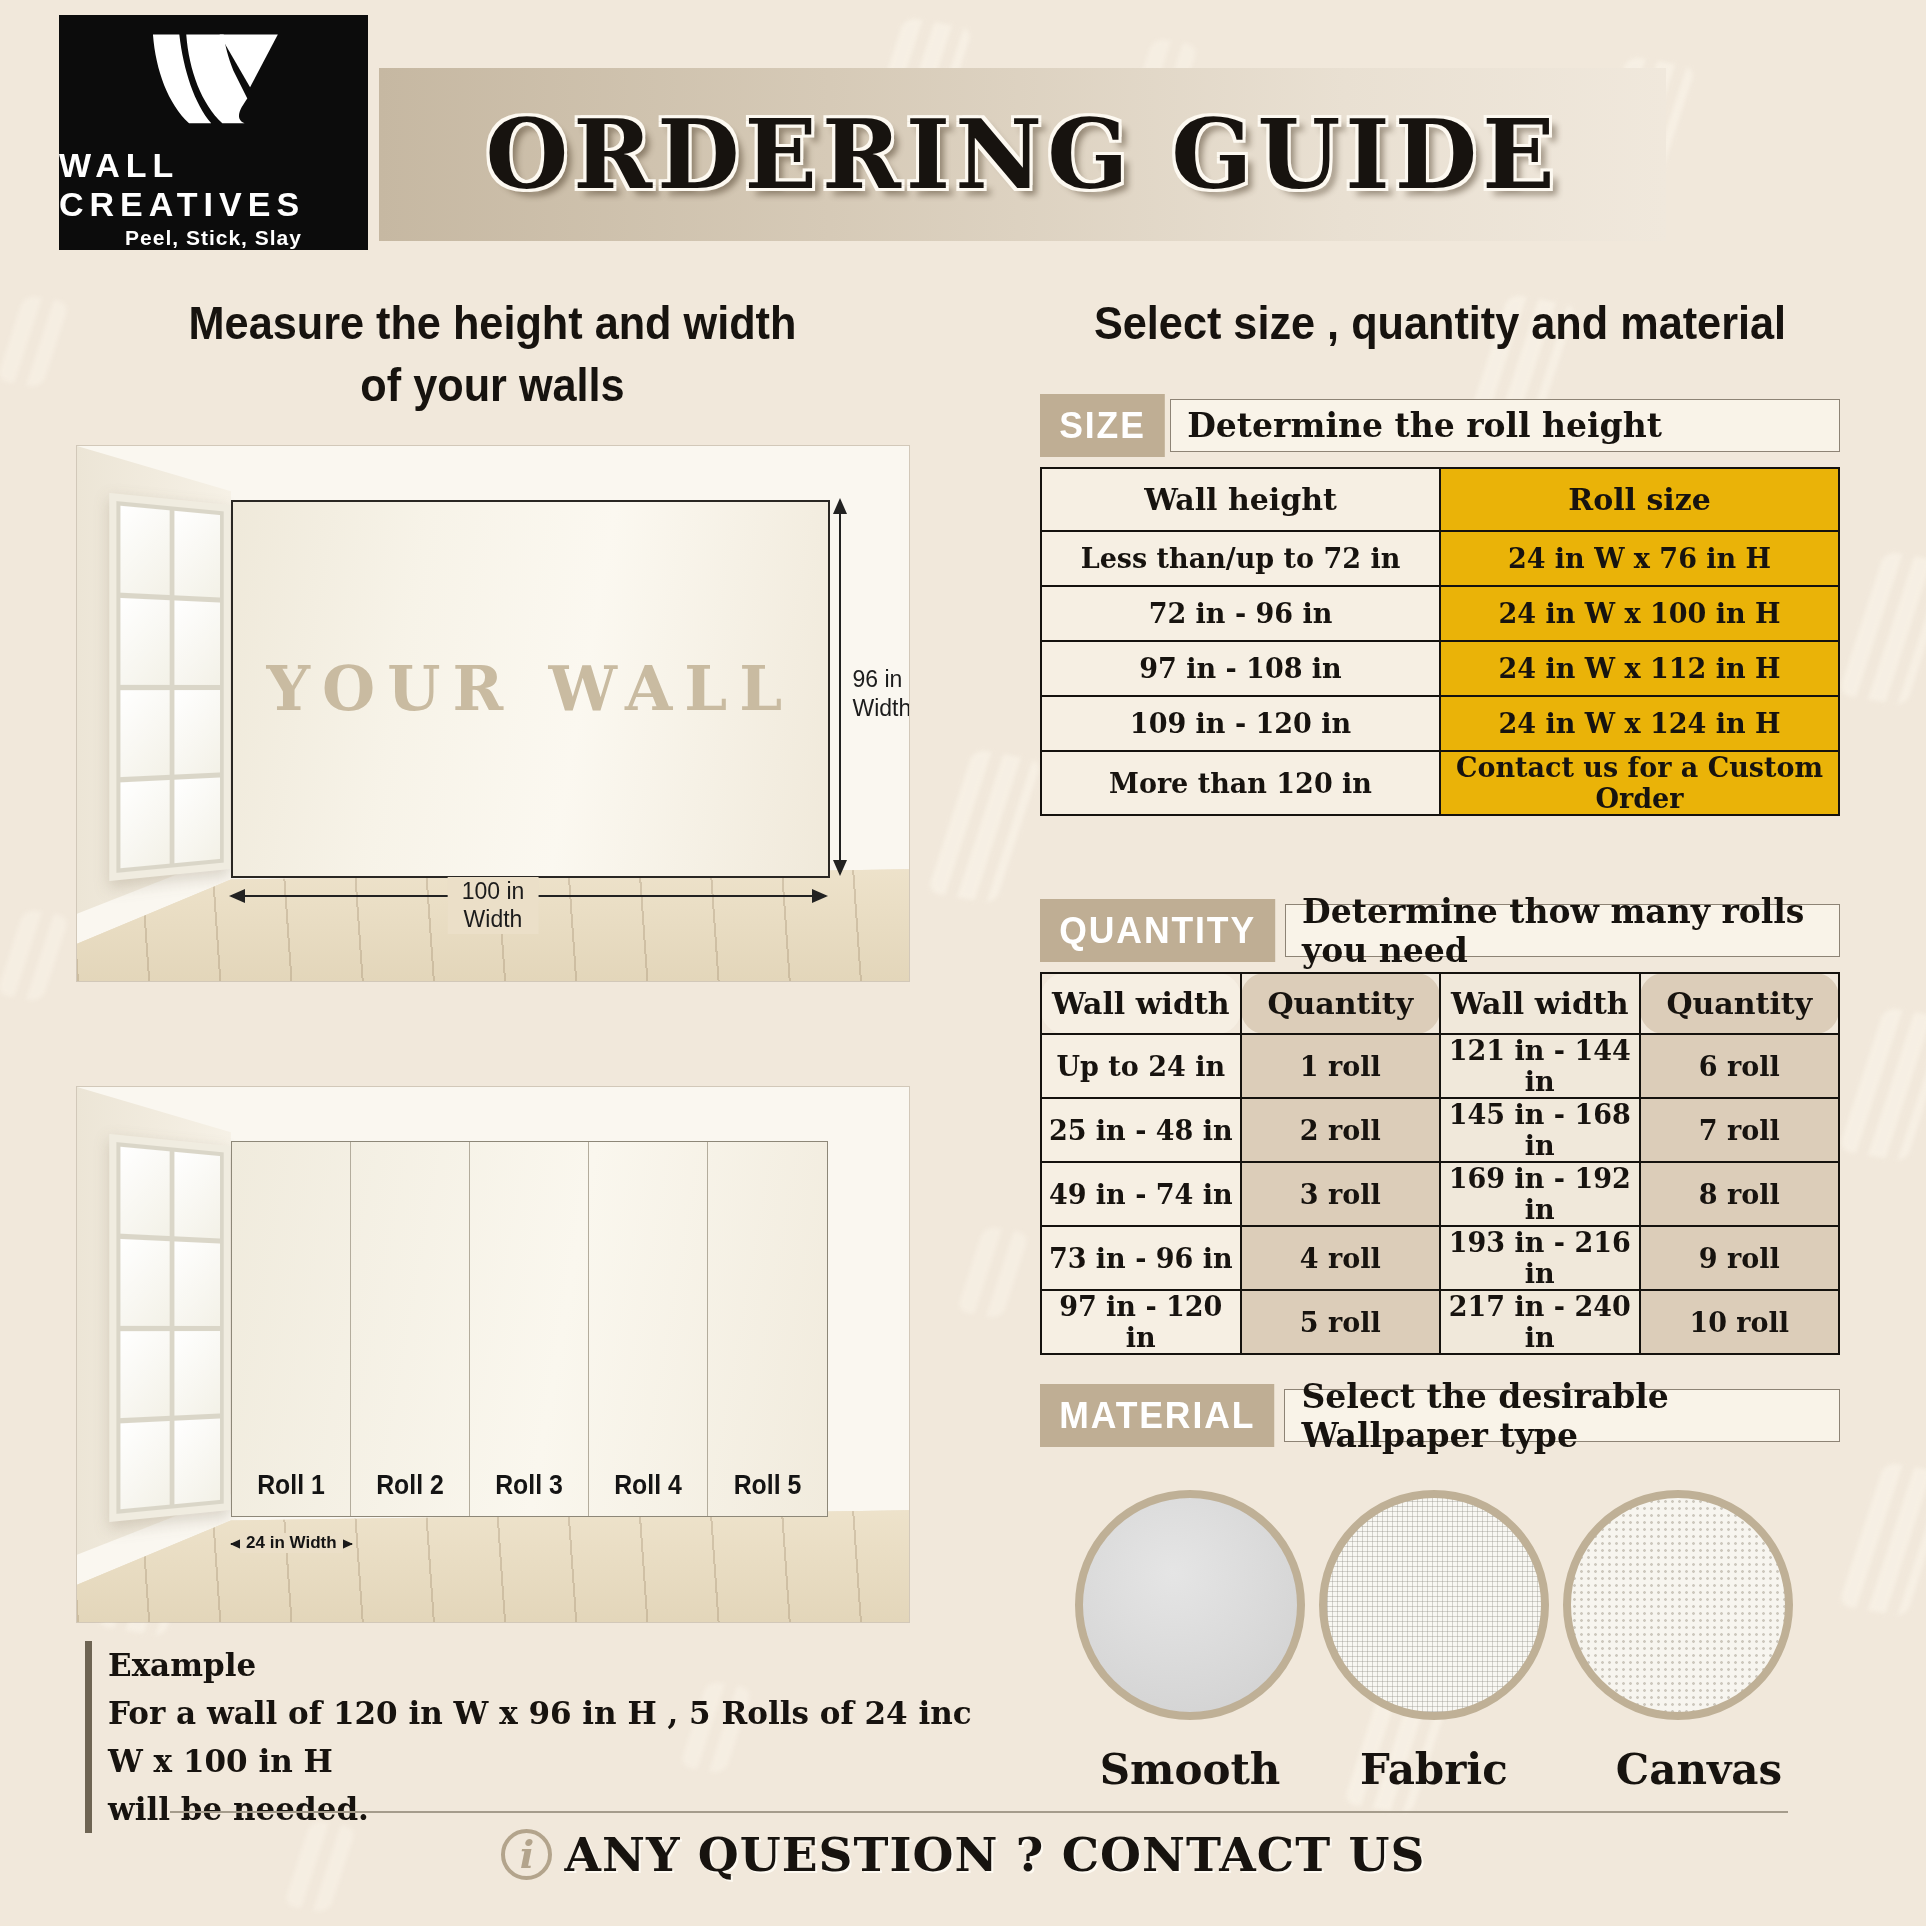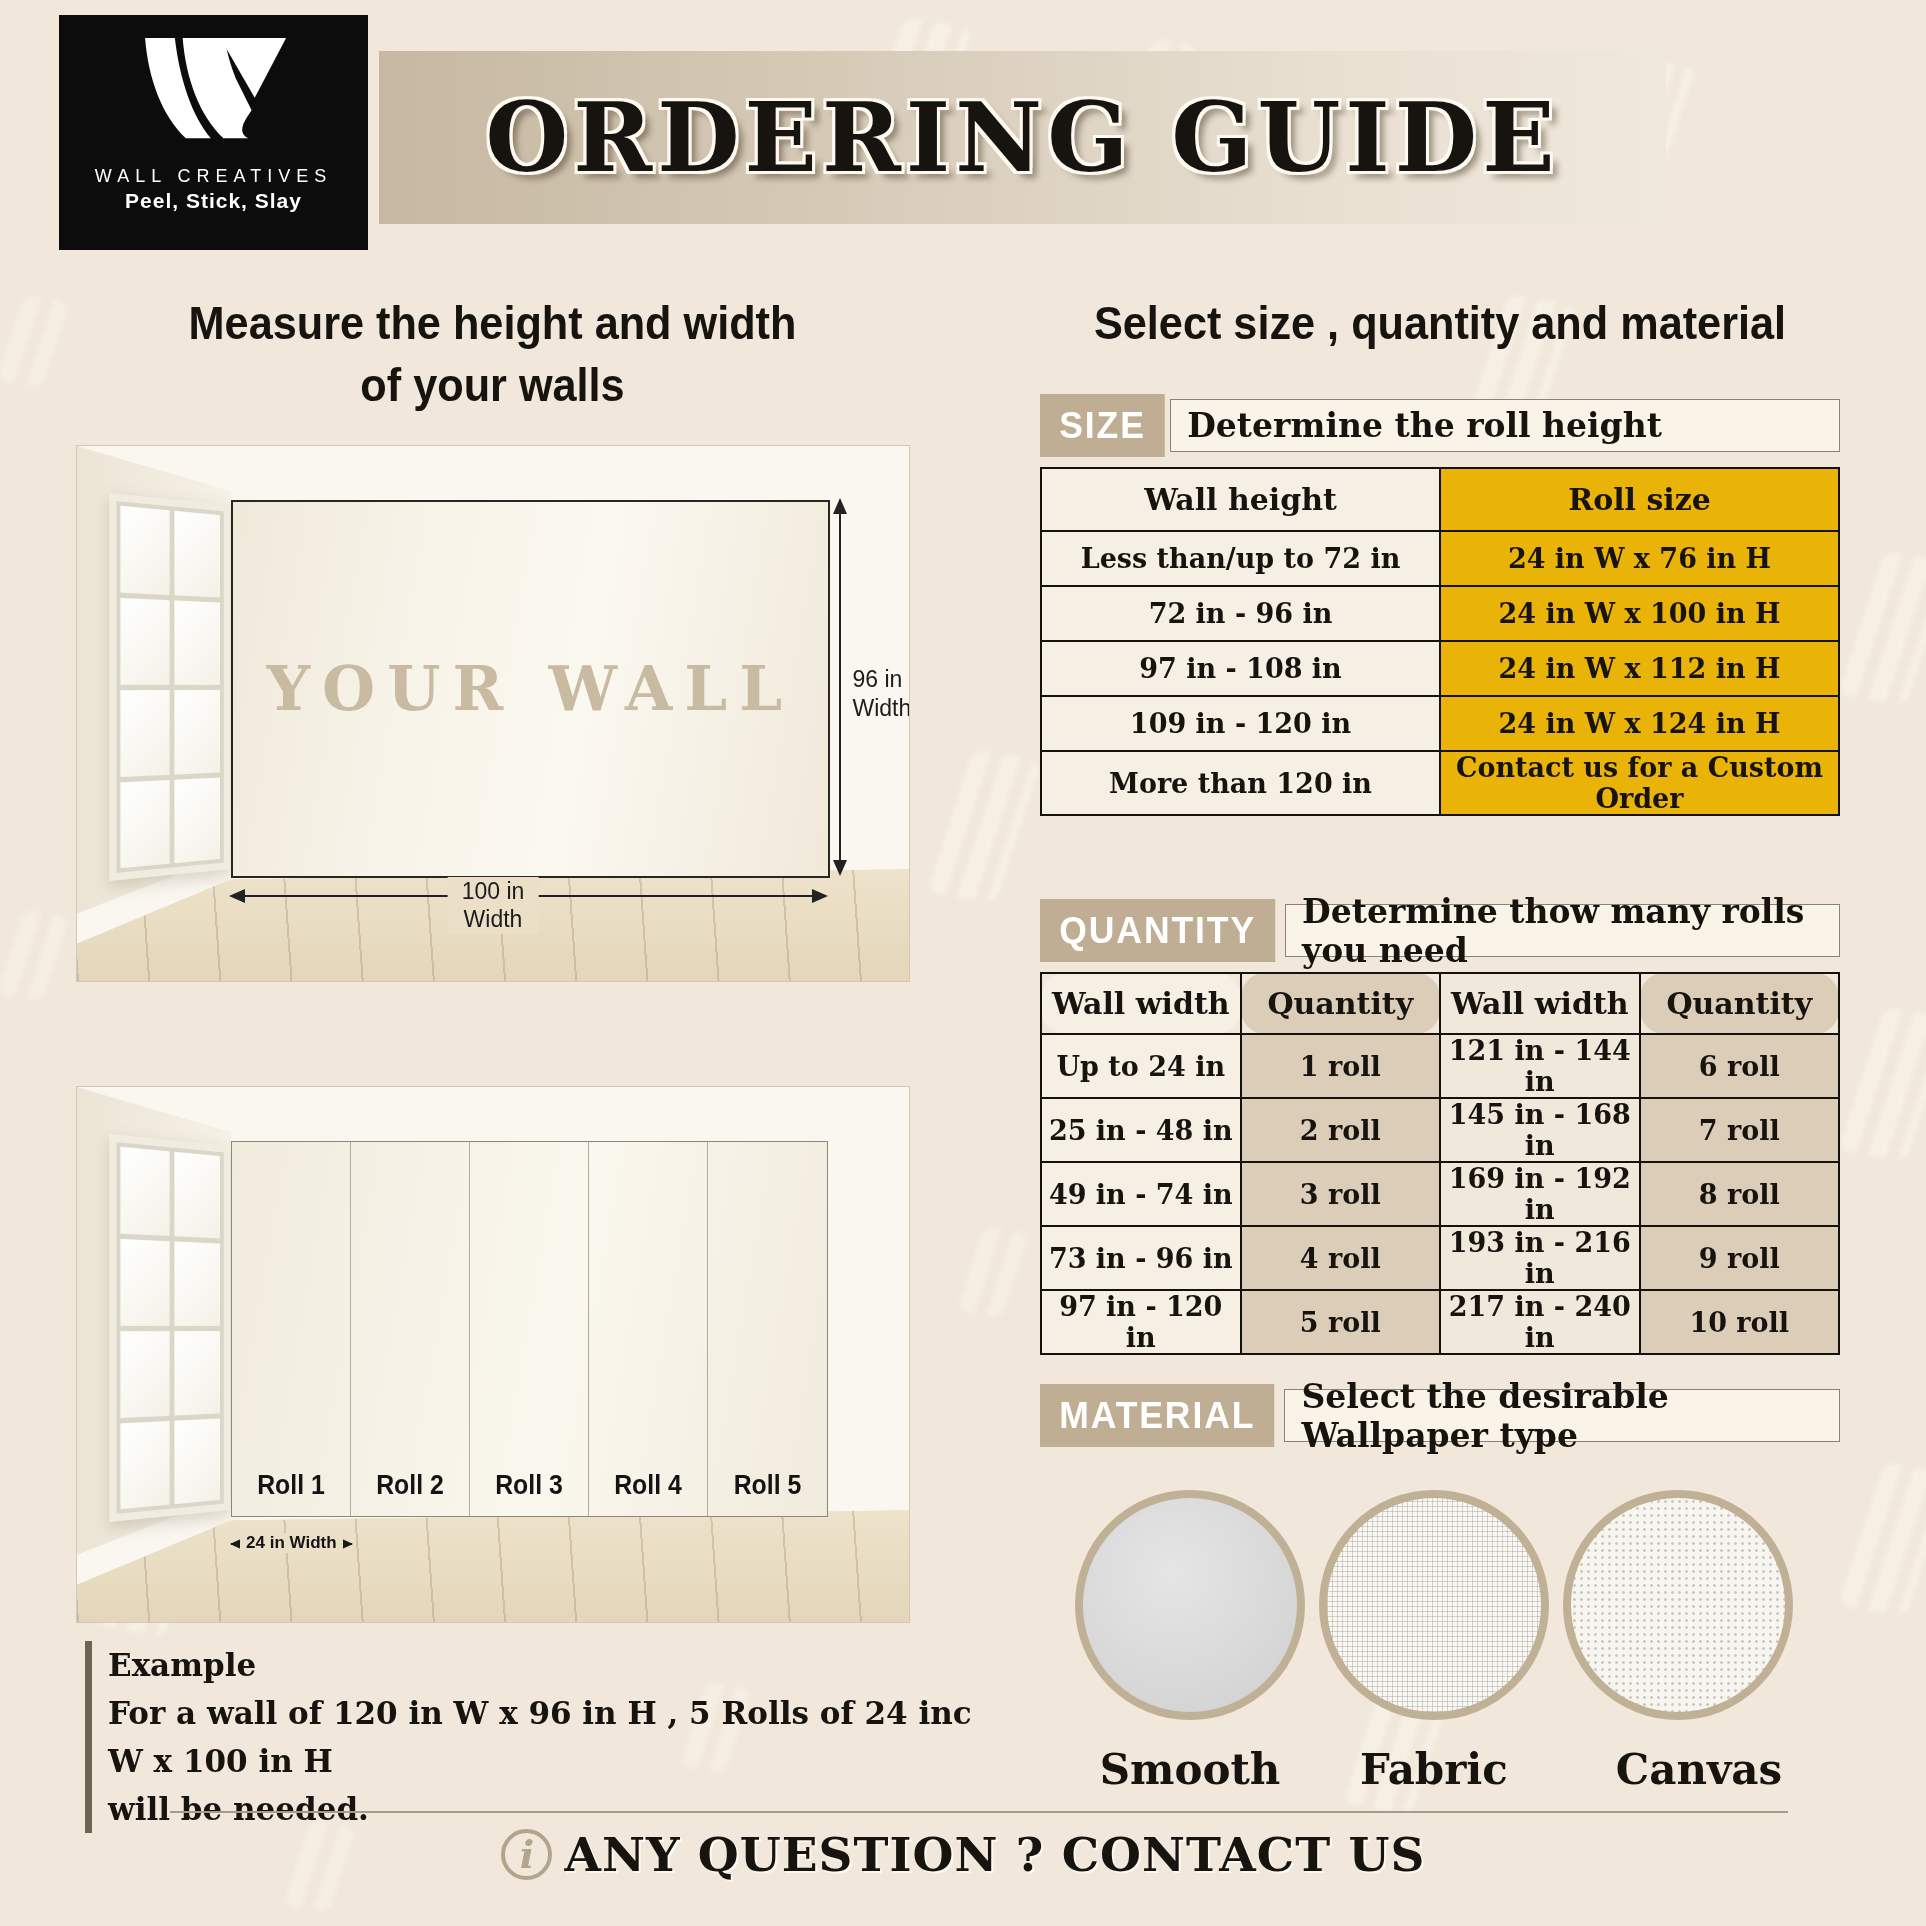--- a/index.html
+++ b/index.html
@@ -9,24 +9,24 @@
   
   .wm{position:absolute;width:69px;height:149px;opacity:.65;filter:blur(2px);pointer-events:none;
       background:repeating-linear-gradient(90deg,#faf4e9 0 18px,transparent 18px 30px);
       transform:rotate(10deg) skewX(-8deg);border-radius:12px;}
   .wm.small{width:46px;height:89px;opacity:.5;}
 
   
   .logo-box{position:absolute;left:59px;top:15px;width:309px;height:235px;background:#0c0c0c;color:#fff;
             display:flex;flex-direction:column;align-items:center;justify-content:flex-start;}
   .logo-w{width:188px;height:131px;margin-top:14px;}
-  .brand-name{font-size:18px;letter-spacing:6px;margin-top:6px;font-weight:400;}
+  .brand-name{font-size:34px;letter-spacing:6px;margin-top:6px;font-weight:700;}
   .brand-tagline{font-size:21px;font-weight:700;margin-top:2px;letter-spacing:1px;}
 
-  .title-band{position:absolute;left:379px;top:51px;width:1287px;height:173px;
+  .title-band{position:absolute;left:379px;top:68px;width:1287px;height:173px;
               background:linear-gradient(90deg,#c6b8a2 0%,#d6cab7 35%,#e9e0d2 75%,#f0e8dc 100%);
               display:flex;align-items:center;justify-content:center;}
   .title-text{font-family:"DejaVu Serif",serif;font-weight:700;font-size:95px;letter-spacing:5px;color:#17130f;
               text-shadow:-3px -3px 0 #fdf9f1,3px -3px 0 #fdf9f1,-3px 3px 0 #fdf9f1,3px 3px 0 #fdf9f1,7px 7px 6px rgba(60,45,25,.45);}
 
   
   .col-heading{position:absolute;text-align:center;font-weight:700;font-size:46px;color:#17130f;line-height:1.35;
                font-family:"Liberation Sans",sans-serif;transform:scaleX(.94);}
   .col-heading.left{left:74px;top:292px;width:837px;}
   .col-heading.right{left:1038px;top:292px;width:804px;}

